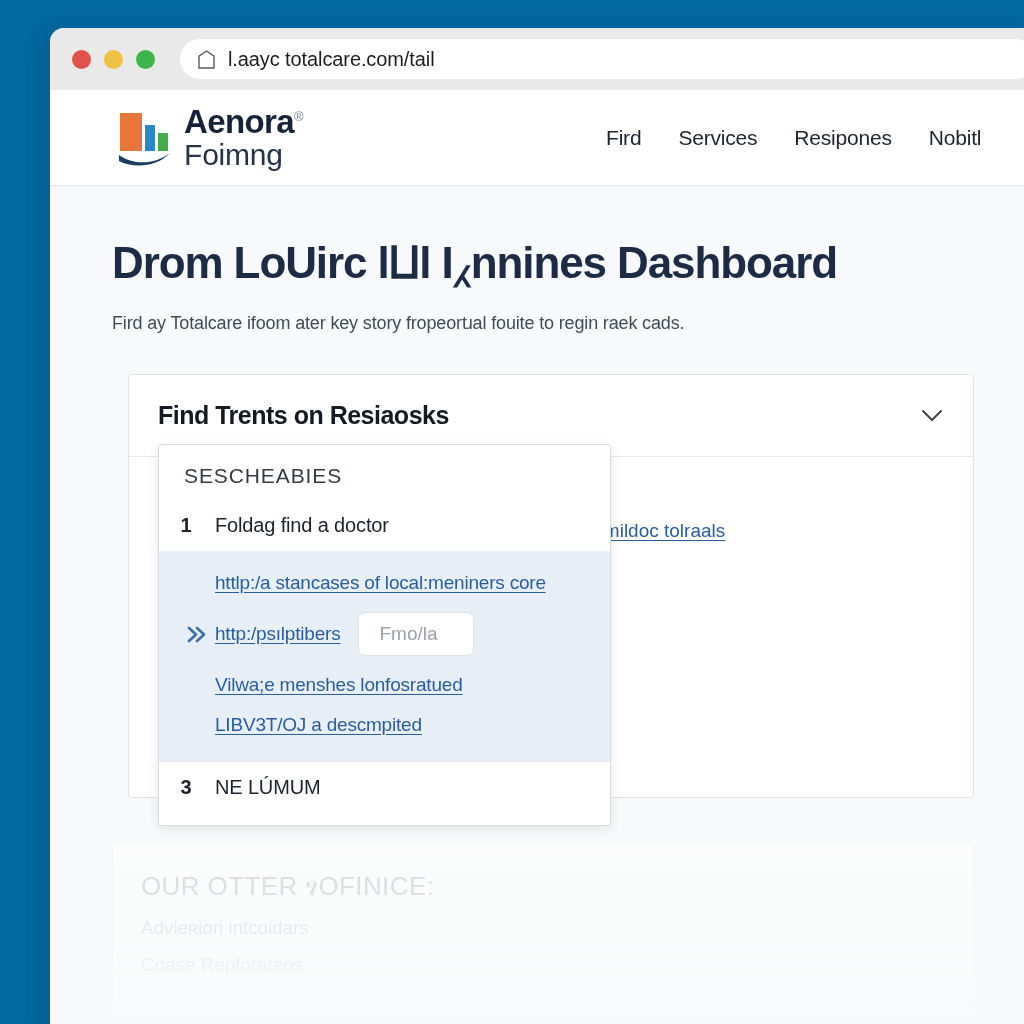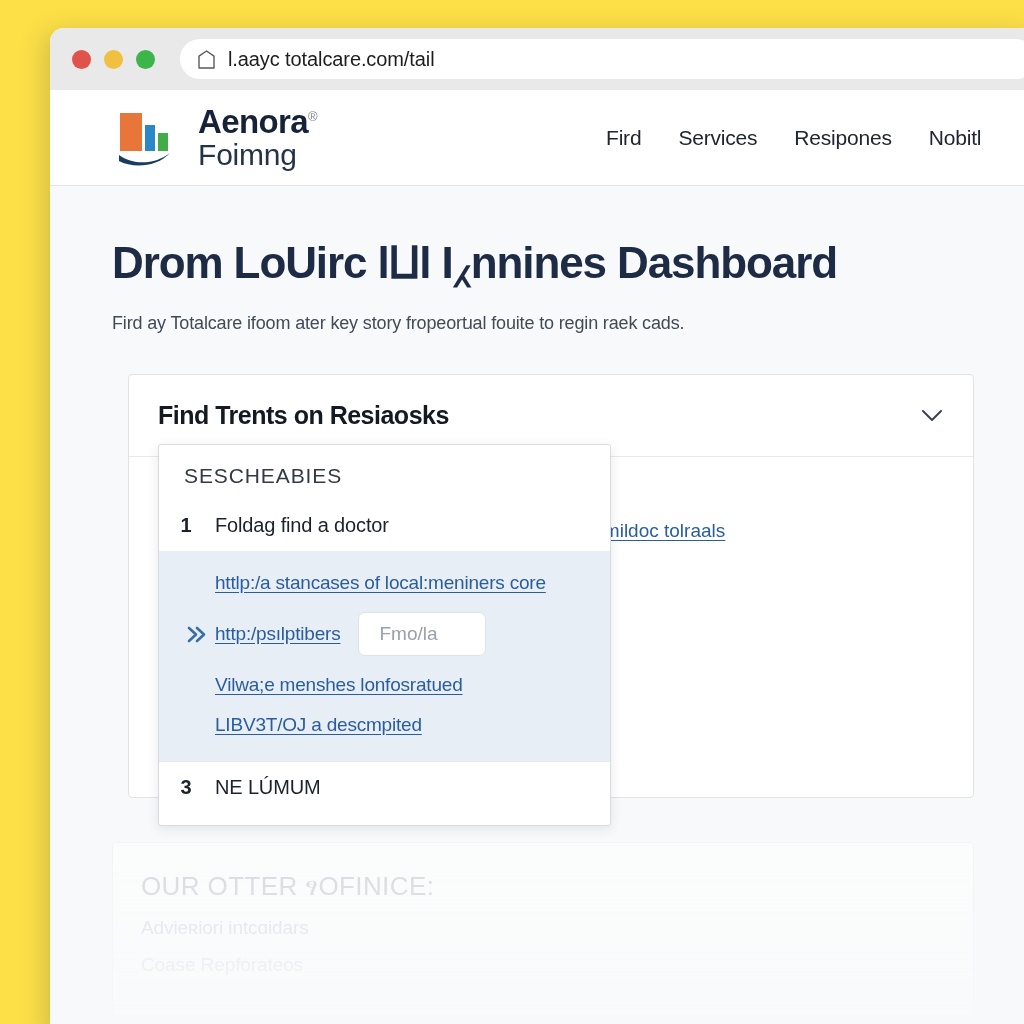--- a/index.html
+++ b/index.html
@@ -15,21 +15,21 @@
     background: #ffffff;
     font-family: "Liberation Sans", sans-serif;
     -webkit-font-smoothing: antialiased;
   }
 
   
   #page {
     position: relative;
     width: 1024px;
     height: 1024px;
-    background: #fde047;
+    background: #0369a1;
   }
 
   
   #browser-window {
     position: absolute;
     left: 50px;
     top: 28px;
     width: 986px;
     height: 1010px;
     background: #ffffff;
@@ -103,21 +103,20 @@
     border-bottom: 1px solid #e2e4e7;
     display: flex;
     align-items: center;
     padding: 0 0 0 68px;
     position: relative;
   }
 
   #brand {
     display: flex;
     align-items: center;
-    gap: 14px;
   }
 
   .logo-mark {
     width: 66px;
     height: 60px;
     flex: 0 0 auto;
   }
 
   .brand-text {
     display: flex;
@@ -297,21 +296,21 @@
     font-size: 19px;
     color: #2a5d9f;
     text-decoration: underline;
     text-underline-offset: 3px;
     letter-spacing: -0.2px;
     white-space: nowrap;
   }
 
   #inline-input {
     margin-left: 18px;
-    width: 128px;
+    width: 116px;
     height: 44px;
     background: #ffffff;
     border: 1px solid #dfe3e7;
     border-radius: 7px;
     font-size: 19px;
     color: #9aa1a9;
     padding: 0 0 0 20px;
     font-family: "Liberation Sans", sans-serif;
     outline: none;
   }

